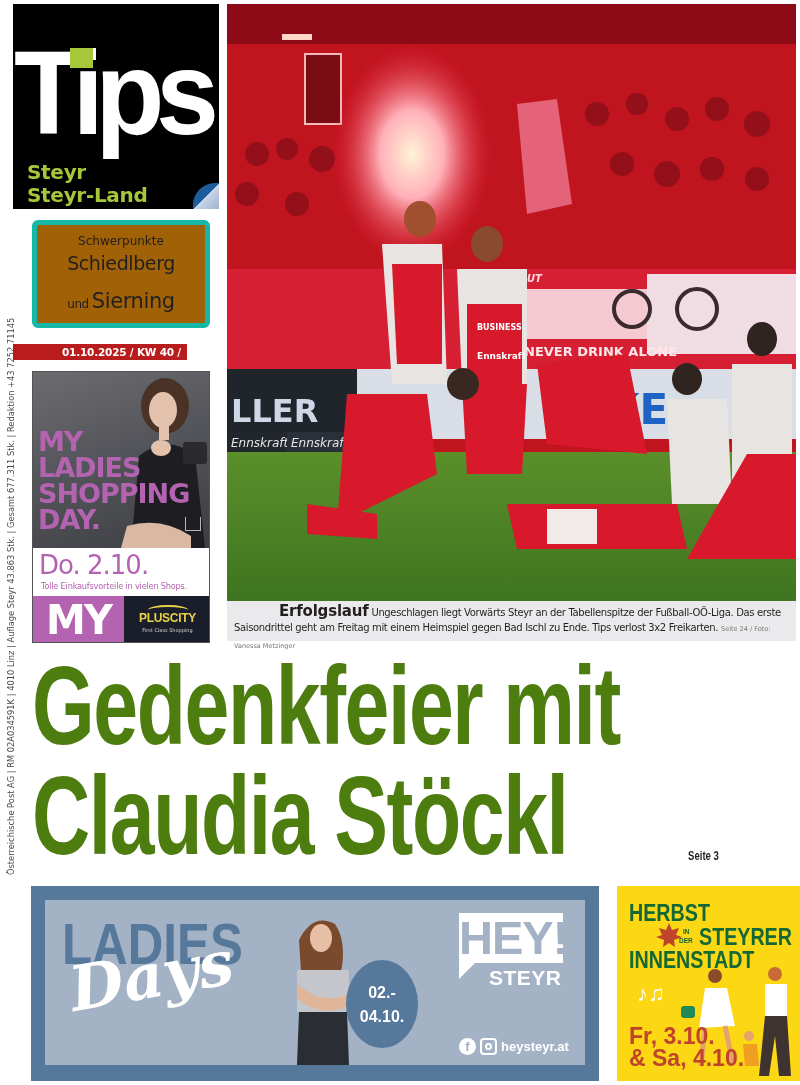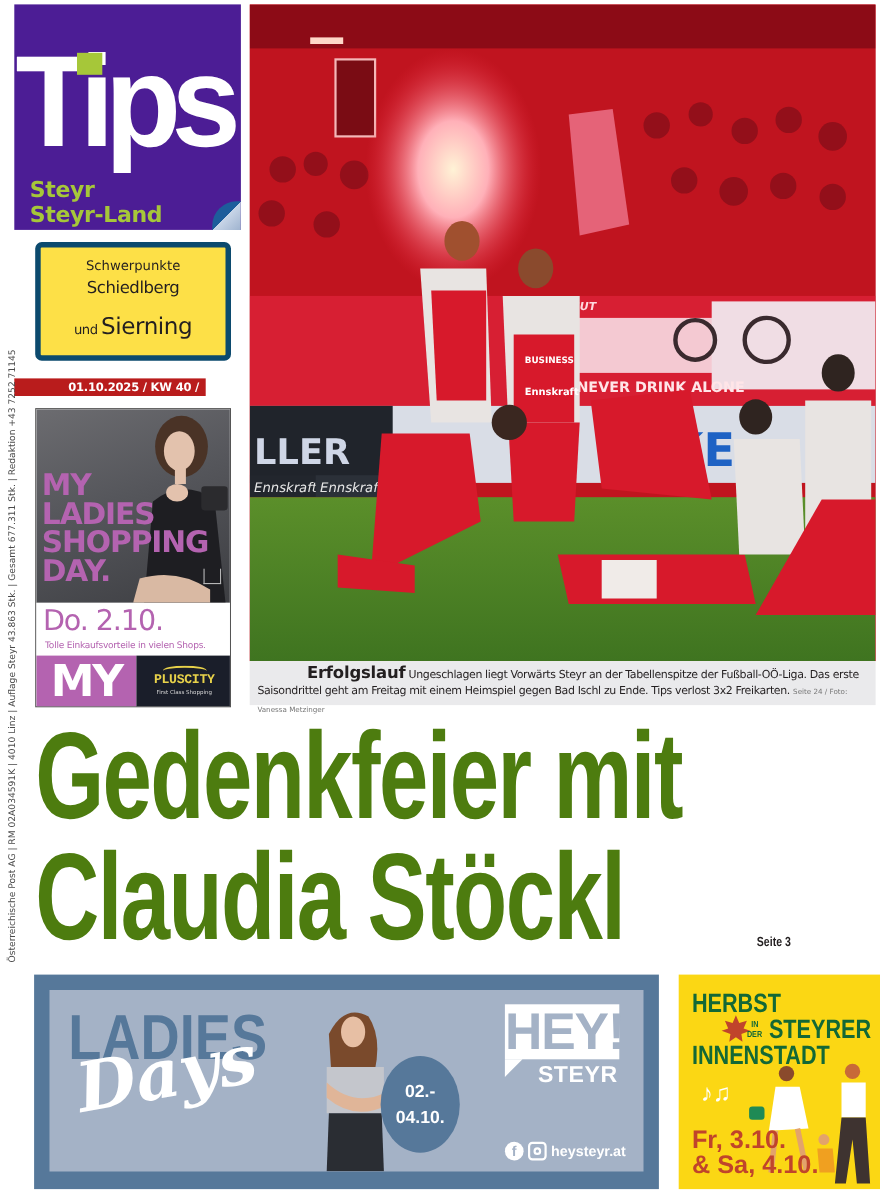--- a/index.html
+++ b/index.html
@@ -1,31 +1,31 @@
 <!DOCTYPE html>
 <html><head>
 <meta charset="utf-8">
 <style>
   * { box-sizing: border-box; margin: 0; padding: 0; }
   html, body { width: 800px; height: 1085px; background: #ffffff; overflow: hidden; }
   body { position: relative; font-family: "Liberation Sans", sans-serif; color: #231f20; }
 
   
-  .logo { position: absolute; left: 13px; top: 4px; width: 206px; height: 205px; background: #4c1d95; overflow: hidden; }
+  .logo { position: absolute; left: 13px; top: 4px; width: 206px; height: 205px; background: #000000; overflow: hidden; }
   .logo .wordmark { position: absolute; left: 1px; top: 30px; font-family: "Liberation Sans", sans-serif; font-weight: 700; font-size: 118px; letter-spacing: -9px; color: #ffffff; line-height: 1; transform: scaleX(0.96); transform-origin: left top; }
   .logo .dot { position: absolute; left: 57px; top: 44px; width: 23px; height: 20px; background: #a6c739; }
   .logo .region { position: absolute; left: 14px; font-family: "DejaVu Sans", sans-serif; font-weight: 700; font-size: 20px; color: #a6c739; line-height: 1; letter-spacing: -0.3px; }
   .logo .region.r1 { top: 158px; }
   .logo .region.r2 { top: 181px; }
   .logo .curl { position: absolute; right: 0; bottom: 0; width: 26px; height: 26px; background: linear-gradient(135deg, #1d5d9b 50%, #c9d6e8 50%, #9fb3cf 100%); border-top-left-radius: 22px; }
 
   
-  .focus { position: absolute; left: 32px; top: 220px; width: 178px; height: 108px; border: 5px solid #0c4a6e; border-radius: 6px; background: #fde047; text-align: center; }
+  .focus { position: absolute; left: 32px; top: 220px; width: 178px; height: 108px; border: 5px solid #14b8a6; border-radius: 6px; background: #a16207; text-align: center; }
   .focus .kicker { margin-top: 9px; font-family: "DejaVu Sans", sans-serif; font-size: 12px; color: #231f20; }
-  .focus .place1 { margin-top: 4px; font-family: "DejaVu Sans", sans-serif; font-size: 15px; color: #231f20; letter-spacing: -0.4px; }
+  .focus .place1 { margin-top: 4px; font-family: "DejaVu Sans", sans-serif; font-size: 19px; color: #231f20; letter-spacing: -0.4px; }
   .focus .place2 { margin-top: 15px; font-family: "DejaVu Sans", sans-serif; font-size: 21px; color: #231f20; letter-spacing: -0.4px; }
   .focus .place2 .und { font-size: 12px; margin-right: 3px; }
 
   
   .datebar { position: absolute; left: 13px; top: 344px; width: 174px; height: 16px; background: #b91c1c; color: #ffffff; font-family: "DejaVu Sans", sans-serif; font-weight: 700; font-size: 10.5px; line-height: 16px; text-align: right; padding-right: 6px; letter-spacing: -0.2px; }
 
   
   .imprint { position: absolute; left: 4px; top: 875px; width: 510px; height: 14px; transform: rotate(-90deg); transform-origin: left top; font-family: "DejaVu Sans", sans-serif; font-size: 8.3px; color: #4a4a4a; white-space: nowrap; line-height: 14px; }
 
   
@@ -33,21 +33,21 @@
   .ad-plus .photo { position: absolute; left: 0; top: 0; width: 100%; height: 176px; background: linear-gradient(160deg, #6c6c70 0%, #55565b 45%, #3d3e42 100%); }
   .ad-plus .model { position: absolute; left: 88px; top: 4px; width: 88px; height: 172px; }
   .ad-plus .headline { position: absolute; left: 5px; top: 57px; font-family: "DejaVu Sans", sans-serif; font-weight: 700; font-size: 27px; line-height: 26px; color: #b463b0; letter-spacing: -1px; }
   .ad-plus .crown { position: absolute; right: 8px; top: 145px; width: 16px; height: 14px; border: 1px solid #ddd; border-top: none; opacity: .8; }
   .ad-plus .datewrap { position: absolute; left: 0; top: 176px; width: 100%; height: 48px; background: #ffffff; }
   .ad-plus .date { position: absolute; left: 6px; top: 2px; font-family: "DejaVu Sans", sans-serif; font-size: 26px; color: #b463b0; letter-spacing: -1px; text-align: center; }
   .ad-plus .sub { position: absolute; left: 8px; top: 33px; font-family: "DejaVu Sans", sans-serif; font-size: 8.2px; color: #b463b0; letter-spacing: -0.2px; }
   .ad-plus .my { position: absolute; left: 0; top: 224px; width: 91px; height: 48px; background: #b463b0; color: #ffffff; font-family: "DejaVu Sans", sans-serif; font-weight: 700; font-size: 40px; line-height: 48px; text-align: center; letter-spacing: -2px; }
   .ad-plus .brand { position: absolute; left: 91px; top: 224px; width: 87px; height: 48px; background: #1a1e2a; text-align: center; }
   .ad-plus .brand .arc { position: absolute; left: 24px; top: 9px; width: 40px; height: 10px; border-top: 2px solid #e8d24a; border-radius: 50% 50% 0 0; }
-  .ad-plus .brand .name { position: absolute; left: 0; width: 100%; top: 15px; font-family: Liberation Mono, monospace; font-weight: 700; font-size: 12px; color: #e8d24a; letter-spacing: -0.3px; }
+  .ad-plus .brand .name { position: absolute; left: 0; width: 100%; top: 15px; font-family: Liberation Sans, sans-serif; font-weight: 700; font-size: 12px; color: #e8d24a; letter-spacing: -0.3px; }
   .ad-plus .brand .tag { position: absolute; left: 0; width: 100%; top: 31px; font-family: "DejaVu Sans", sans-serif; font-size: 5px; color: #d6d6d6; }
 
   
   .hero { position: absolute; left: 227px; top: 4px; width: 569px; height: 597px; overflow: hidden; background: #c01622; }
   .hero svg { display: block; }
 
   
   .caption { position: absolute; left: 227px; top: 601px; width: 569px; height: 40px; background: #eaeaec; padding: 3px 7px 0 7px; font-family: "DejaVu Sans", sans-serif; font-size: 10px; line-height: 15px; color: #231f20; letter-spacing: -0.35px; }
   .caption .lead { font-weight: 700; font-size: 15px; letter-spacing: -0.2px; margin-left: 45px; }
   .caption .credit { font-size: 6.5px; color: #777; letter-spacing: 0; }

